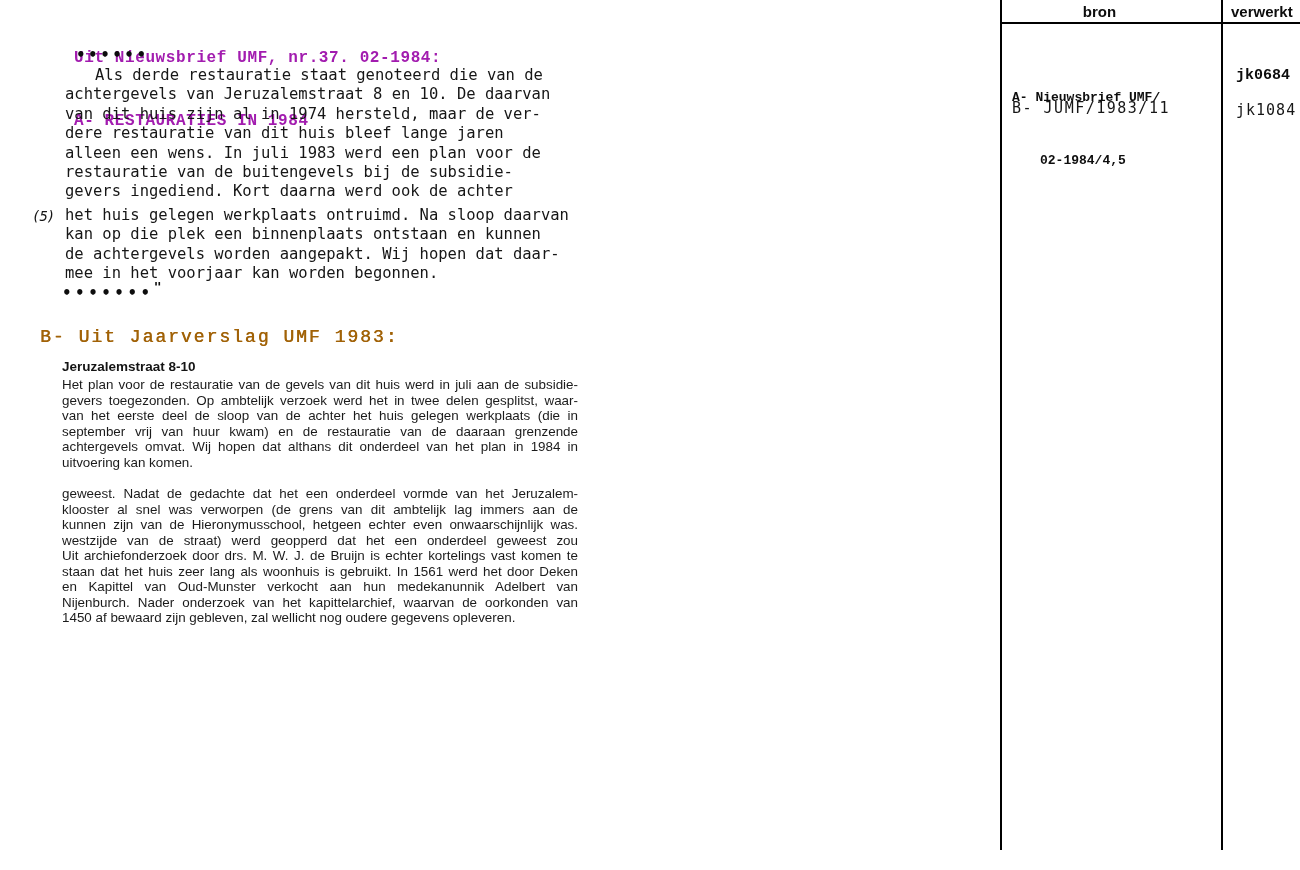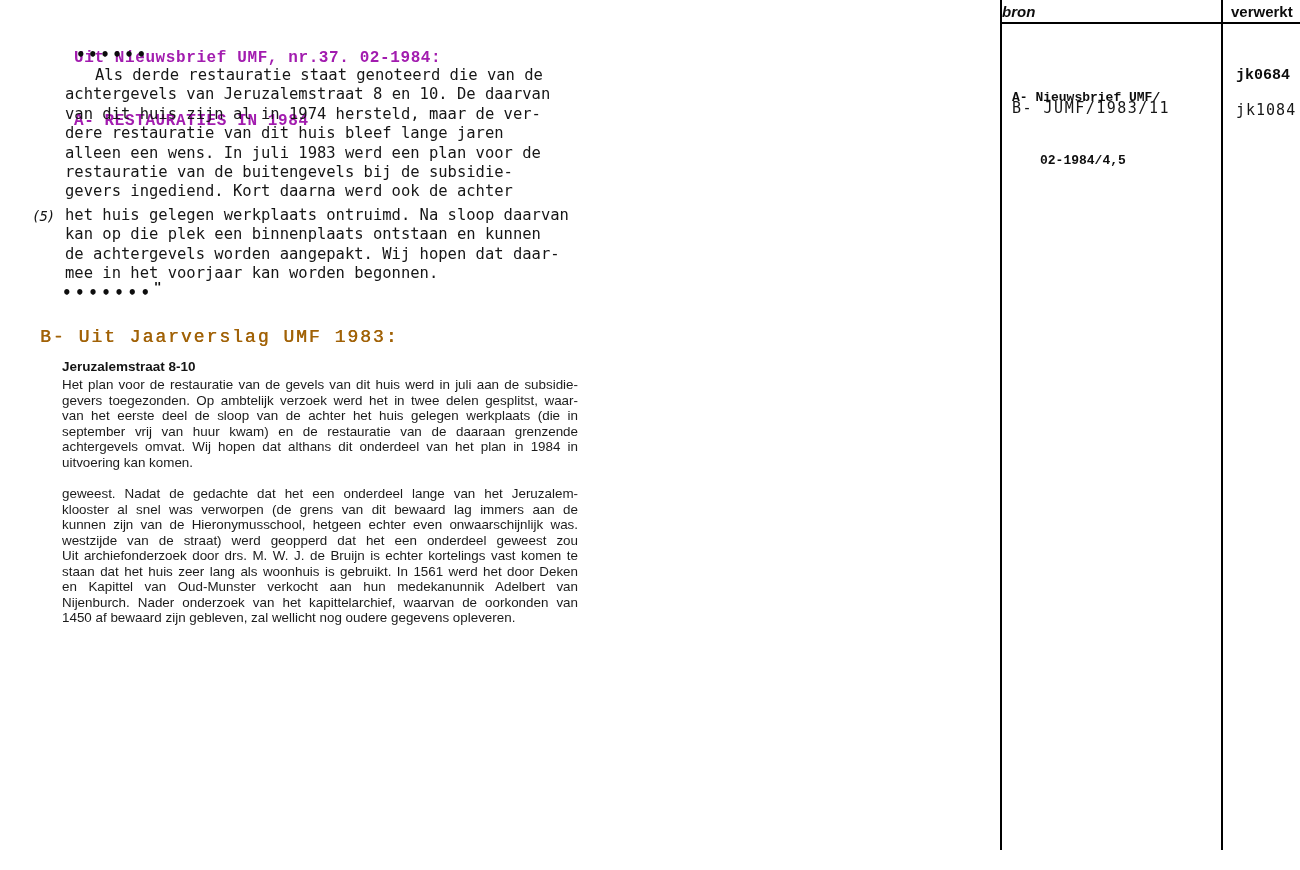--- a/index.html
+++ b/index.html
@@ -105,21 +105,21 @@
   .vline-1{left:1000px;}
   .vline-2{left:1221px;}
   .hline{left:1000px;top:22px;width:300px;height:2px;background:#000;}
   .col-head{
     top:3px;
     font-family:"Liberation Sans",sans-serif;
     font-weight:bold;
     font-size:15px;
     color:#0d0d0d;
   }
-  .col-head-bron{left:1002px;width:195px;text-align:left;font-style:italic;}
+  .col-head-bron{left:1002px;width:195px;text-align:center;}
   .col-head-verwerkt{left:1231px;}
   .reg-src-a{
     left:1012px;top:45px;
     font-family:"Liberation Mono","DejaVu Sans Mono",monospace;
     font-weight:bold;
     font-size:13px;
     line-height:21px;
     color:#0d0d0d;
     white-space:pre;
   }
@@ -180,22 +180,22 @@
 
   <div class="abs para para-1">
       <div class="line j">Het plan voor de restauratie van de gevels van dit huis werd in juli aan de subsidie-</div>
       <div class="line j">gevers toegezonden. Op ambtelijk verzoek werd het in twee delen gesplitst, waar-</div>
       <div class="line j">van het eerste deel de sloop van de achter het huis gelegen werkplaats (die in</div>
       <div class="line j">september vrij van huur kwam) en de restauratie van de daaraan grenzende</div>
       <div class="line j">achtergevels omvat. Wij hopen dat althans dit onderdeel van het plan in 1984 in</div>
       <div class="line">uitvoering kan komen.</div>
     </div>
   <div class="abs para para-2">
-      <div class="line j">geweest. Nadat de gedachte dat het een onderdeel lange van het Jeruzalem-</div>
-      <div class="line j">klooster al snel was verworpen (de grens van dit bewaard lag immers aan de</div>
+      <div class="line j">geweest. Nadat de gedachte dat het een onderdeel vormde van het Jeruzalem-</div>
+      <div class="line j">klooster al snel was verworpen (de grens van dit ambtelijk lag immers aan de</div>
       <div class="line j">kunnen zijn van de Hieronymusschool, hetgeen echter even onwaarschijnlijk was.</div>
       <div class="line j">westzijde van de straat) werd geopperd dat het een onderdeel geweest zou</div>
       <div class="line j">Uit archiefonderzoek door drs. M. W. J. de Bruijn is echter kortelings vast komen te</div>
       <div class="line j">staan dat het huis zeer lang als woonhuis is gebruikt. In 1561 werd het door Deken</div>
       <div class="line j">en Kapittel van Oud-Munster verkocht aan hun medekanunnik Adelbert van</div>
       <div class="line j">Nijenburch. Nader onderzoek van het kapittelarchief, waarvan de oorkonden van</div>
       <div class="line">1450 af bewaard zijn gebleven, zal wellicht nog oudere gegevens opleveren.</div>
     </div>
 
   <div class="abs vline vline-1"></div>

